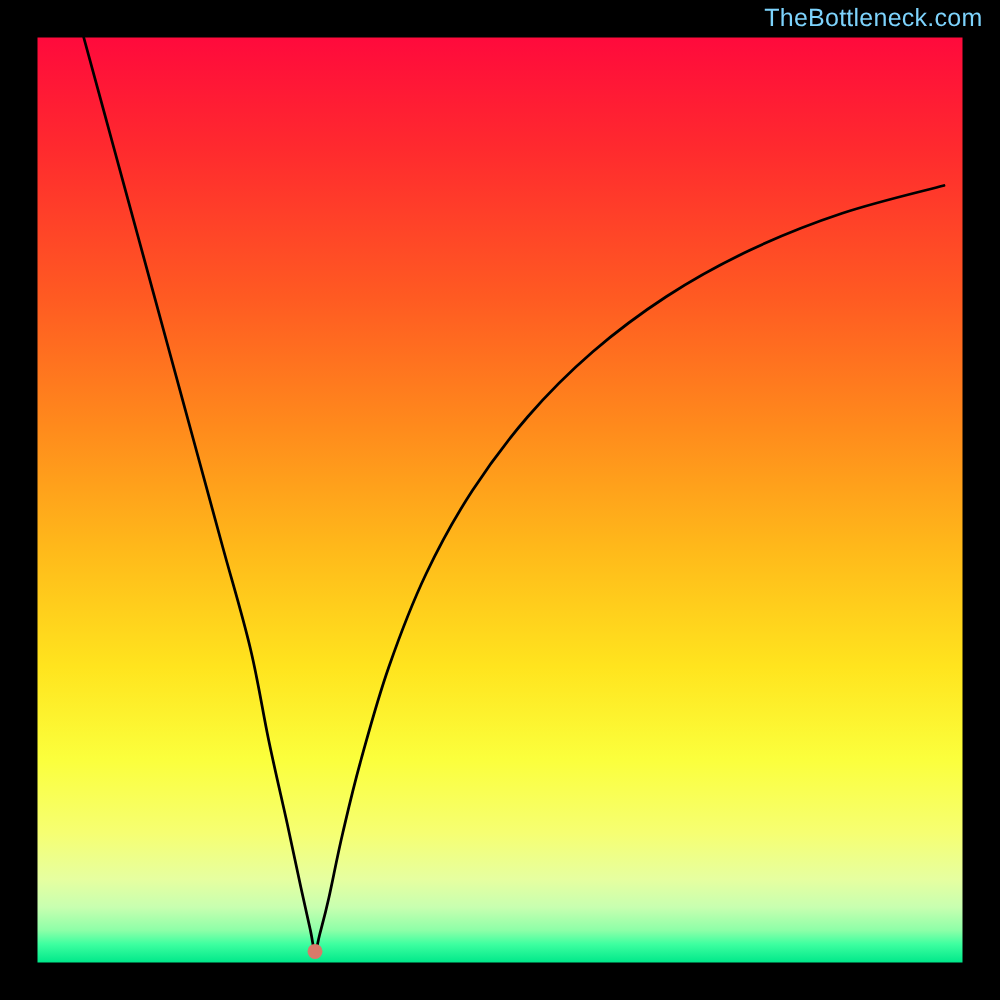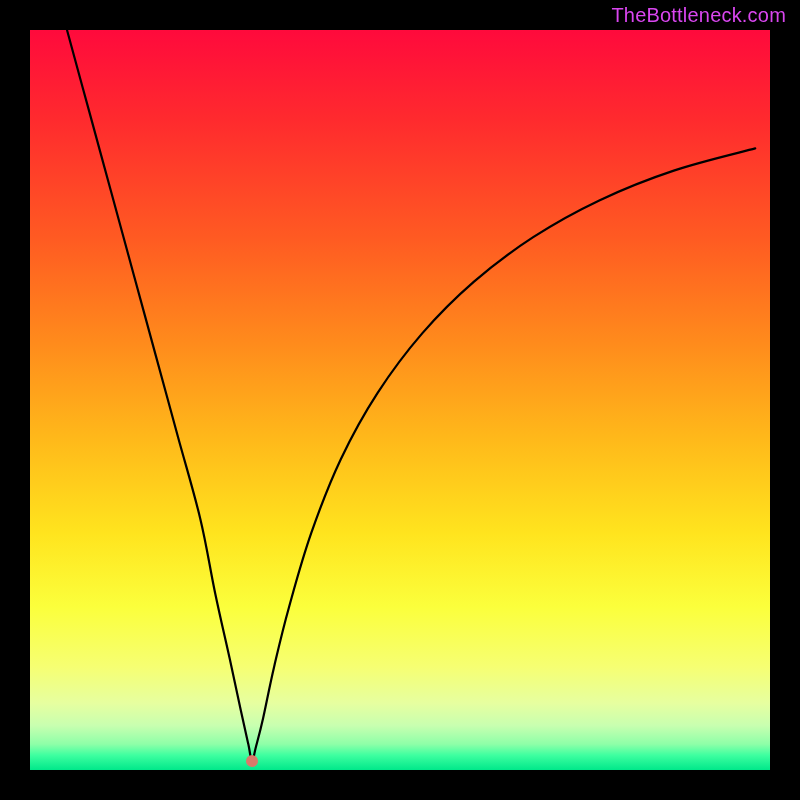--- a/index.html
+++ b/index.html
@@ -39,21 +39,21 @@
       #c8ffb0 94%,
       #8effa8 96.5%,
       #3effa0 98%,
       #00e88a 100%
     );
   }
   .watermark {
     position: absolute;
     top: 4px;
     right: 14px;
-    color: #d946ef;
+    color: #7dd3fc;
     font-size: 20px;
     font-weight: 500;
     letter-spacing: 0.2px;
     user-select: none;
   }
   svg.curve {
     position: absolute;
     top: 0;
     left: 0;
     width: 740px;

